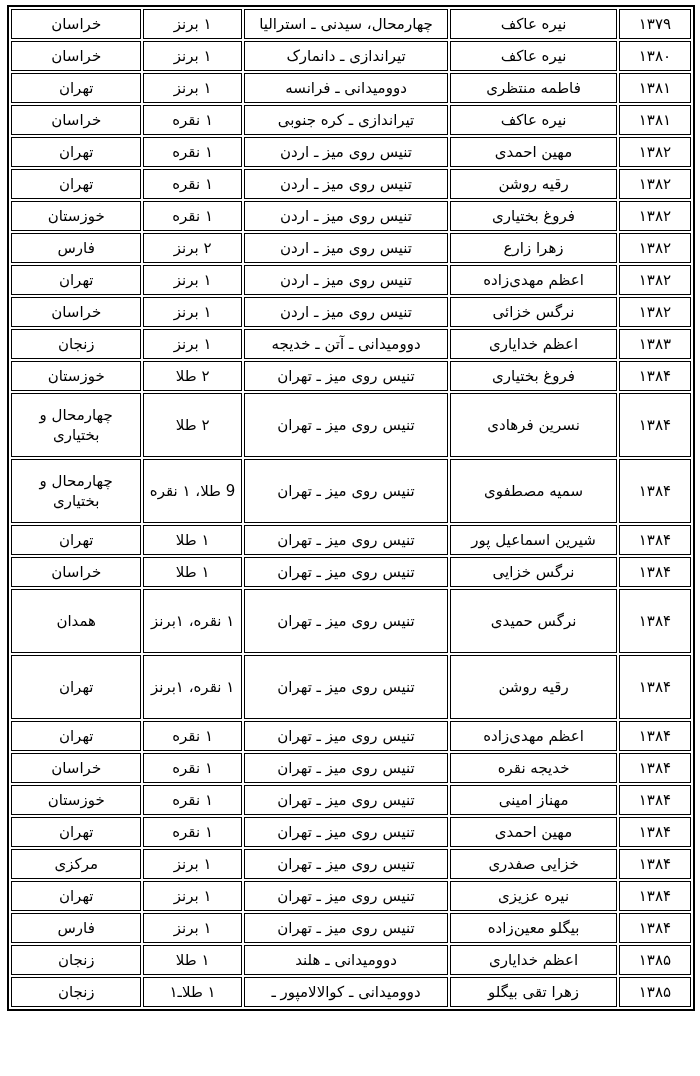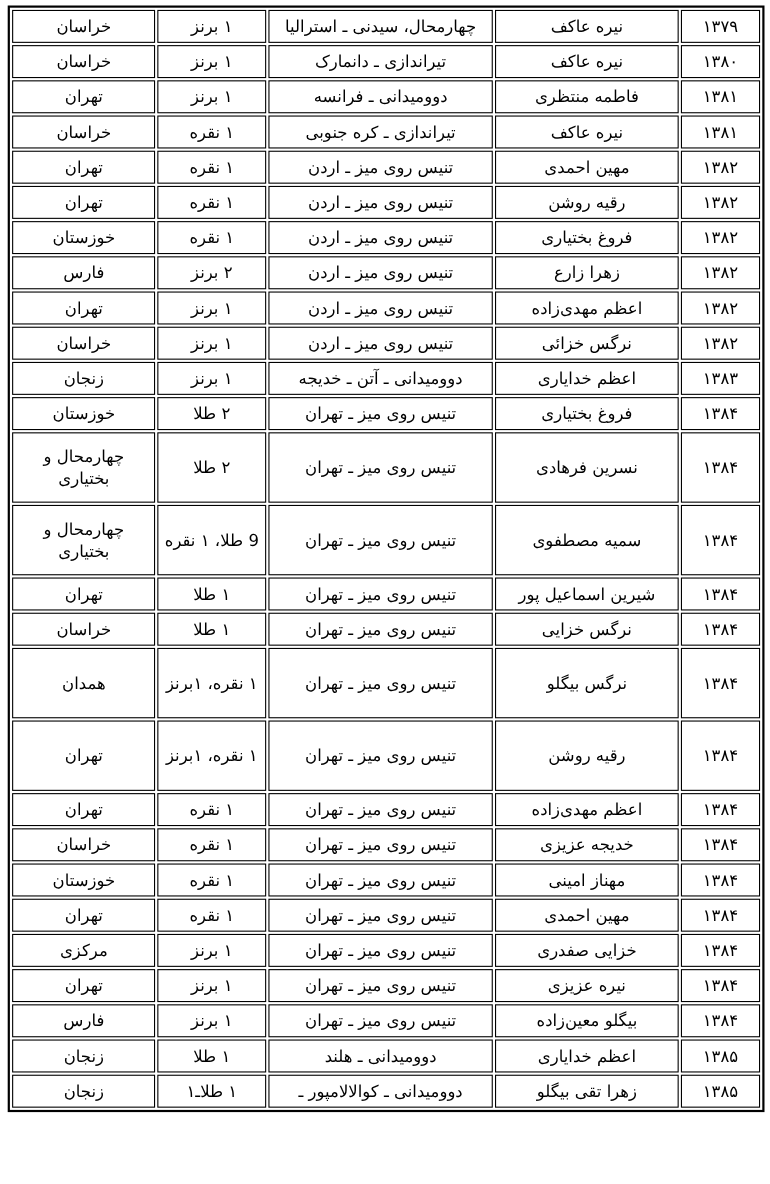--- a/index.html
+++ b/index.html
@@ -165,42 +165,42 @@
   </tr>
         <tr>
     <td>۱۳۸۴</td>
     <td>نرگس خزایی</td>
     <td>تنیس روی میز ـ تهران</td>
     <td>۱ طلا</td>
     <td>خراسان</td>
   </tr>
         <tr class="tall">
     <td>۱۳۸۴</td>
-    <td>نرگس بیگلو</td>
+    <td>نرگس حمیدی</td>
     <td>تنیس روی میز ـ تهران</td>
     <td>۱ نقره، ۱برنز</td>
     <td>همدان</td>
   </tr>
         <tr class="tall">
     <td>۱۳۸۴</td>
     <td>رقیه روشن</td>
     <td>تنیس روی میز ـ تهران</td>
     <td>۱ نقره، ۱برنز</td>
     <td>تهران</td>
   </tr>
         <tr>
     <td>۱۳۸۴</td>
     <td>اعظم مهدی‌زاده</td>
     <td>تنیس روی میز ـ تهران</td>
     <td>۱ نقره</td>
     <td>تهران</td>
   </tr>
         <tr>
     <td>۱۳۸۴</td>
-    <td>خدیجه عزیزی</td>
+    <td>خدیجه نقره</td>
     <td>تنیس روی میز ـ تهران</td>
     <td>۱ نقره</td>
     <td>خراسان</td>
   </tr>
         <tr>
     <td>۱۳۸۴</td>
     <td>مهناز امینی</td>
     <td>تنیس روی میز ـ تهران</td>
     <td>۱ نقره</td>
     <td>خوزستان</td>

